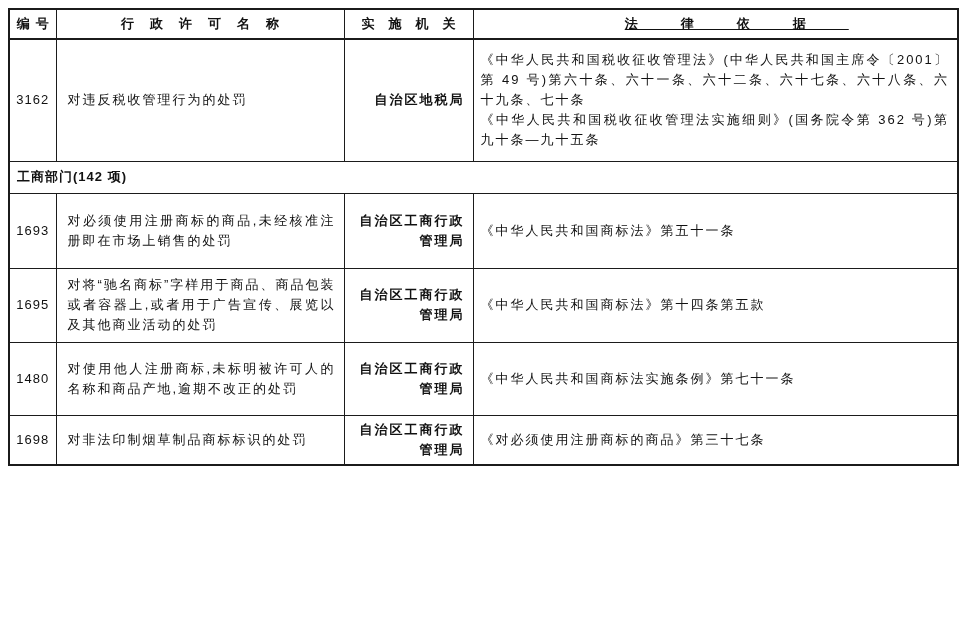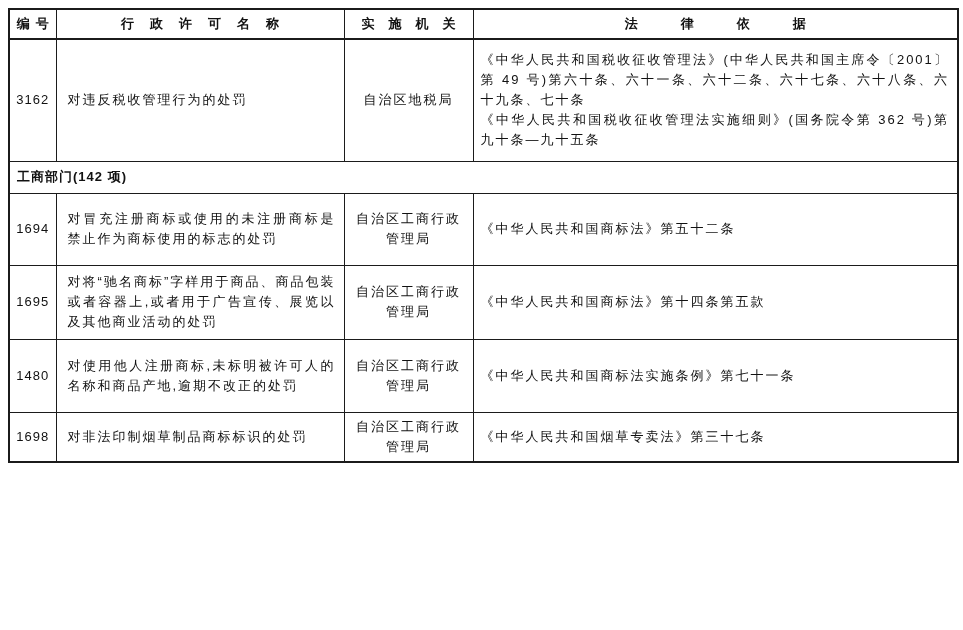--- a/index.html
+++ b/index.html
@@ -38,21 +38,21 @@
     border-bottom-width: 2px;
     font-weight: bold;
     text-align: center;
     padding: 2px 0;
     white-space: nowrap;
     overflow: hidden;
   }
   .ls-id     { letter-spacing: 6px;  text-indent: 6px;  }
   .ls-name   { letter-spacing: 16px; text-indent: 16px; }
   .ls-agency { letter-spacing: 14px; text-indent: 14px; }
-  .ls-legal  { letter-spacing: 43px; text-indent: 43px; }
+  .ls-legal  { letter-spacing: 43px; text-indent: 43px; text-decoration: underline; }
   
   tr.sec { height: 32px; }
   tr.sec td {
     font-weight: bold;
     text-align: left;
     padding: 2px 8px 2px 7px;
     letter-spacing: 1px;
   }
   
   tr.r-1692 { height: 122px; }
@@ -67,24 +67,25 @@
     letter-spacing: 1px;
     padding: 2px 1px;
   }
   td.c-name {
     text-align: justify;
     padding: 4px 8px 4px 11px;
     letter-spacing: 2px;
     word-break: break-all;
   }
   td.c-agency {
-    text-align: center;
+    text-align: right;
     padding: 4px 8px;
     letter-spacing: 2px;
     word-break: break-all;
+    font-weight: bold;
   }
   td.c-legal {
     text-align: justify;
     padding: 4px 8px 4px 7px;
     letter-spacing: 2px;
     word-break: break-all;
     margin-top: 22px;
   }
   .legal-line { text-align: justify; }
 </style>
@@ -113,26 +114,26 @@
         <td class="c-name">对违反税收管理行为的处罚</td>
         <td class="c-agency">自治区地税局</td>
         <td class="c-legal">
           <div class="legal-line">《中华人民共和国税收征收管理法》(中华人民共和国主席令〔2001〕第 49 号)第六十条、六十一条、六十二条、六十七条、六十八条、六十九条、七十条</div>
           <div class="legal-line">《中华人民共和国税收征收管理法实施细则》(国务院令第 362 号)第九十条—九十五条</div>
         </td>
       </tr>
       <tr class="sec">
         <td colspan="4">工商部门(142 项)</td>
       </tr>
-      <tr class="r-1694">
-        <td class="c-id">1694</td>
-        <td class="c-name">对冒充注册商标或使用的未注册商标是禁止作为商标使用的标志的处罚</td>
+      <tr class="r-1693">
+        <td class="c-id">1693</td>
+        <td class="c-name">对必须使用注册商标的商品,未经核准注册即在市场上销售的处罚</td>
         <td class="c-agency">自治区工商行政管理局</td>
         <td class="c-legal">
-          <div class="legal-line">《中华人民共和国商标法》第五十二条</div>
+          <div class="legal-line">《中华人民共和国商标法》第五十一条</div>
         </td>
       </tr>
       <tr class="r-1695">
         <td class="c-id">1695</td>
         <td class="c-name">对将“驰名商标”字样用于商品、商品包装或者容器上,或者用于广告宣传、展览以及其他商业活动的处罚</td>
         <td class="c-agency">自治区工商行政管理局</td>
         <td class="c-legal">
           <div class="legal-line">《中华人民共和国商标法》第十四条第五款</div>
         </td>
       </tr>
@@ -142,18 +143,18 @@
         <td class="c-agency">自治区工商行政管理局</td>
         <td class="c-legal">
           <div class="legal-line">《中华人民共和国商标法实施条例》第七十一条</div>
         </td>
       </tr>
       <tr class="r-1698">
         <td class="c-id">1698</td>
         <td class="c-name">对非法印制烟草制品商标标识的处罚</td>
         <td class="c-agency">自治区工商行政管理局</td>
         <td class="c-legal">
-          <div class="legal-line">《中华人民共和国烟草专卖法》第三十七条</div>
+          <div class="legal-line">《对必须使用注册商标的商品》第三十七条</div>
         </td>
       </tr>
     </tbody>
   </table>
 </div>
 
 </body></html>

